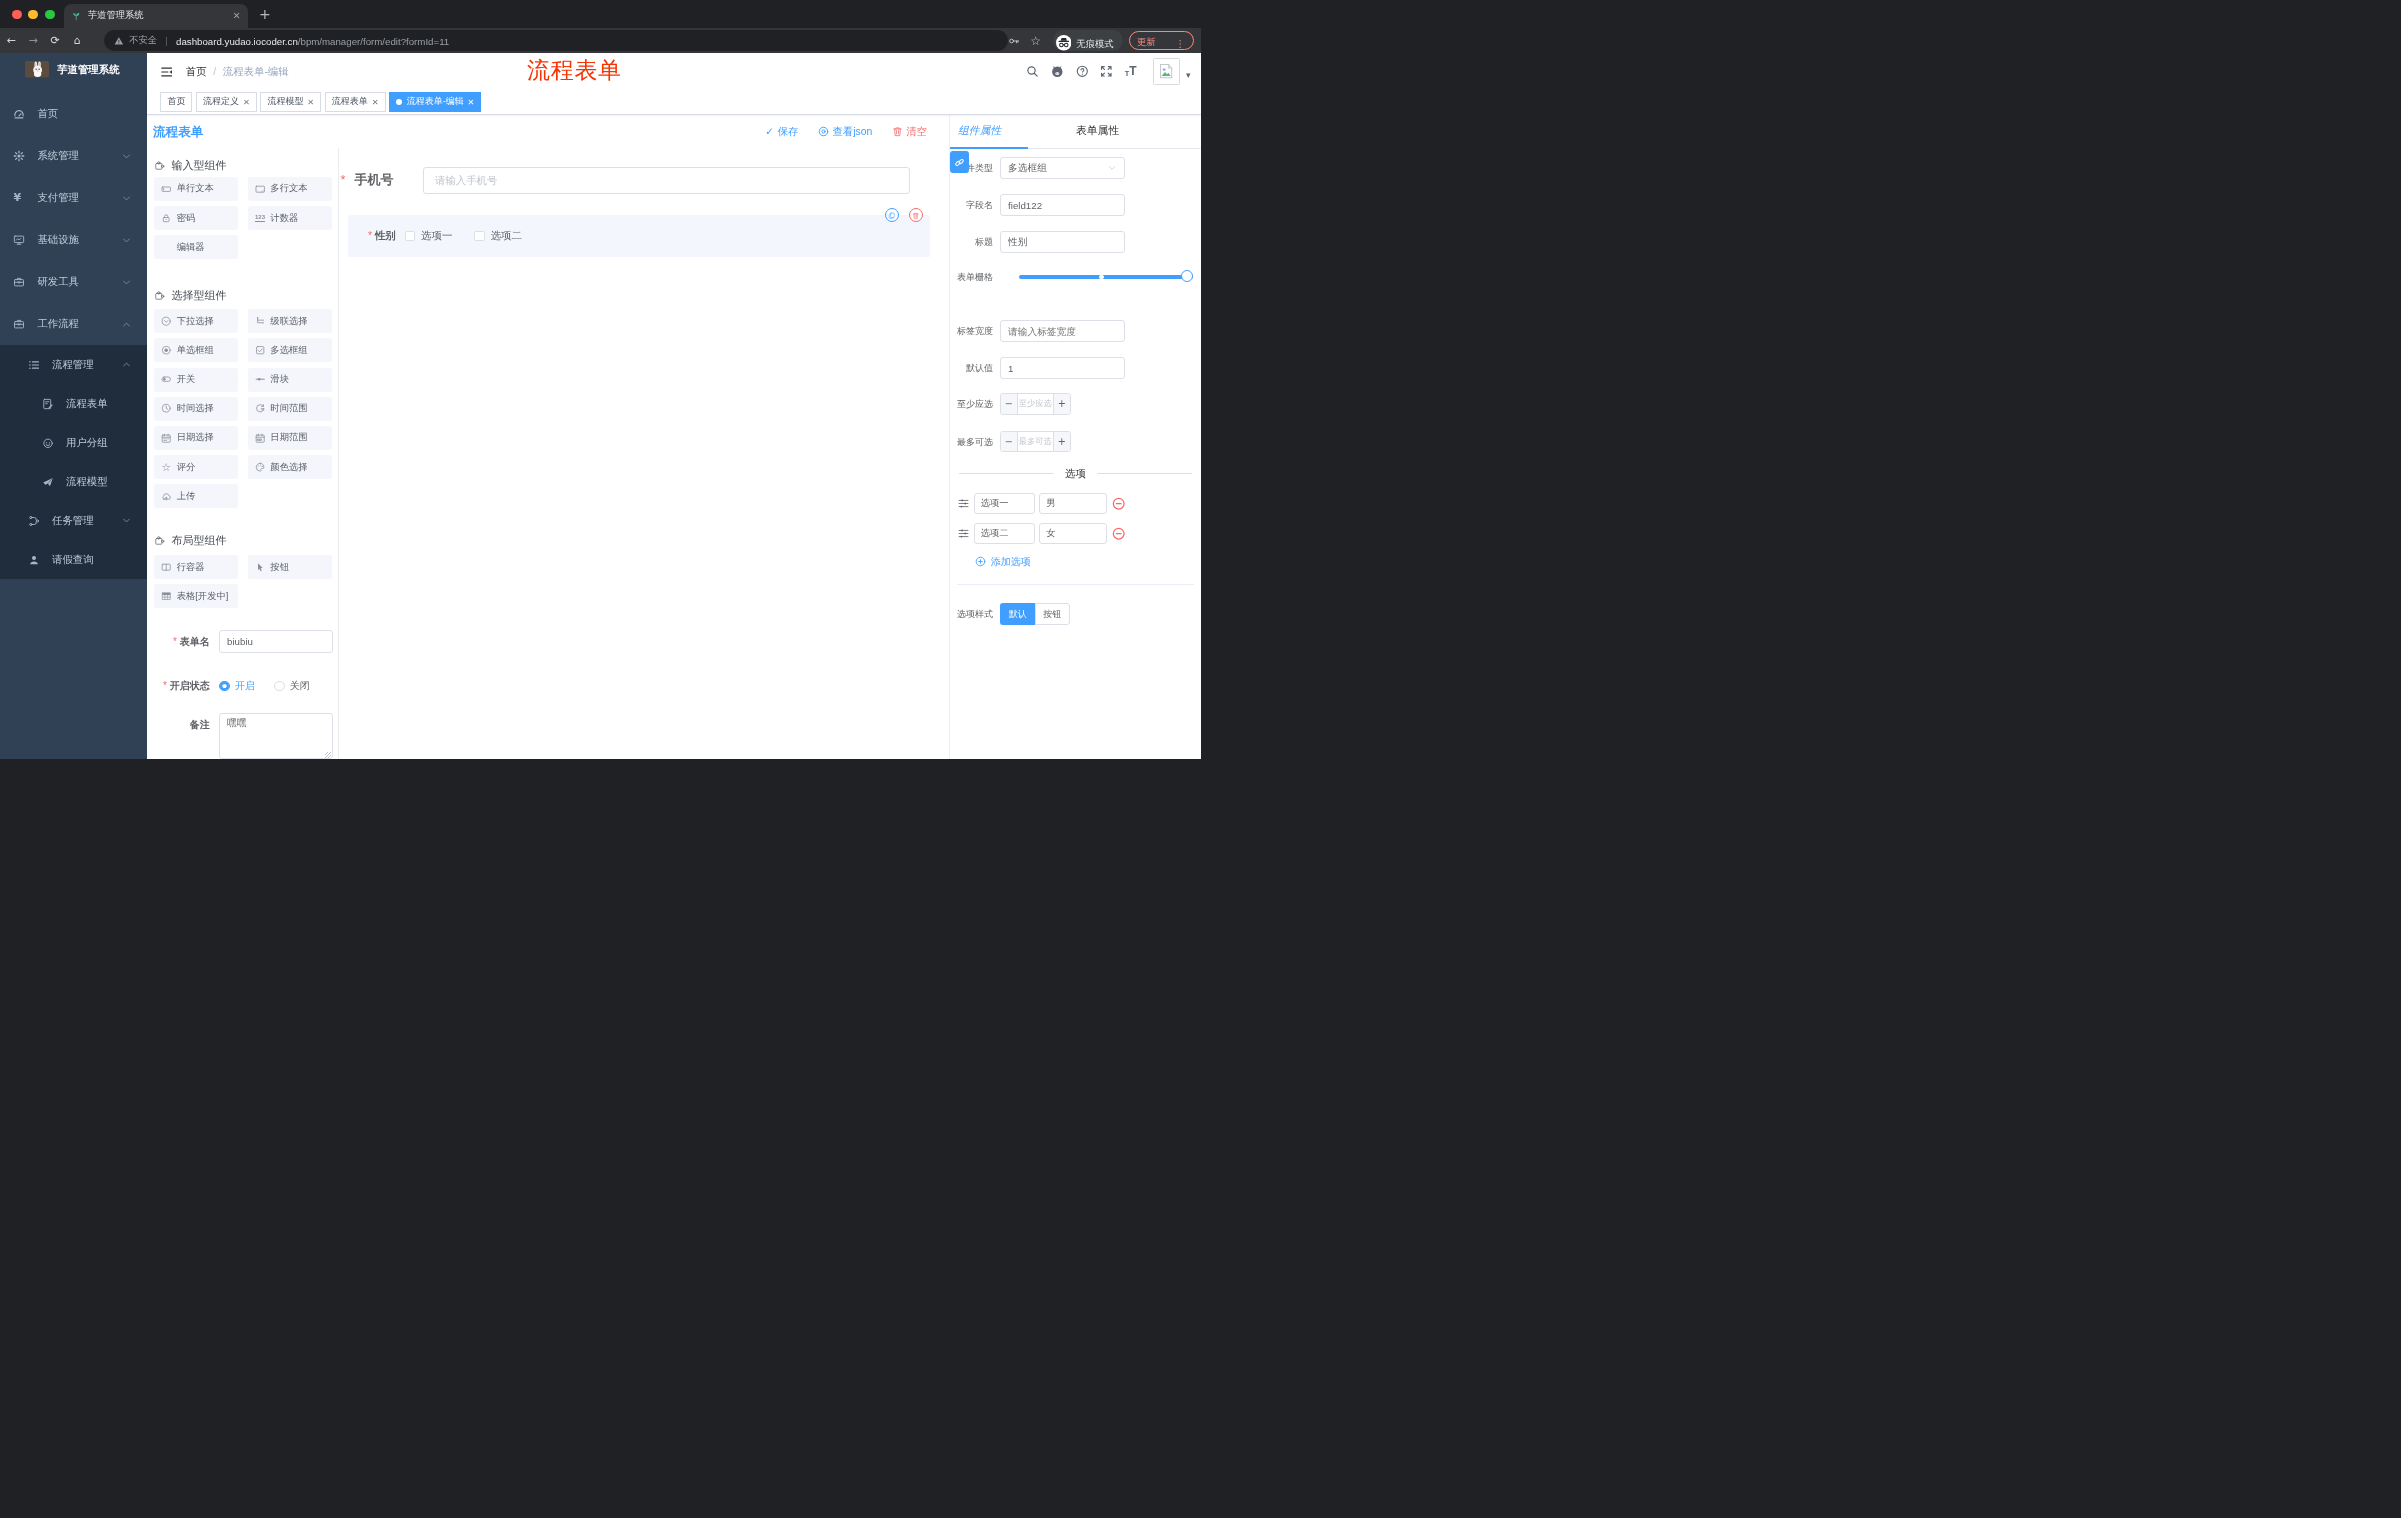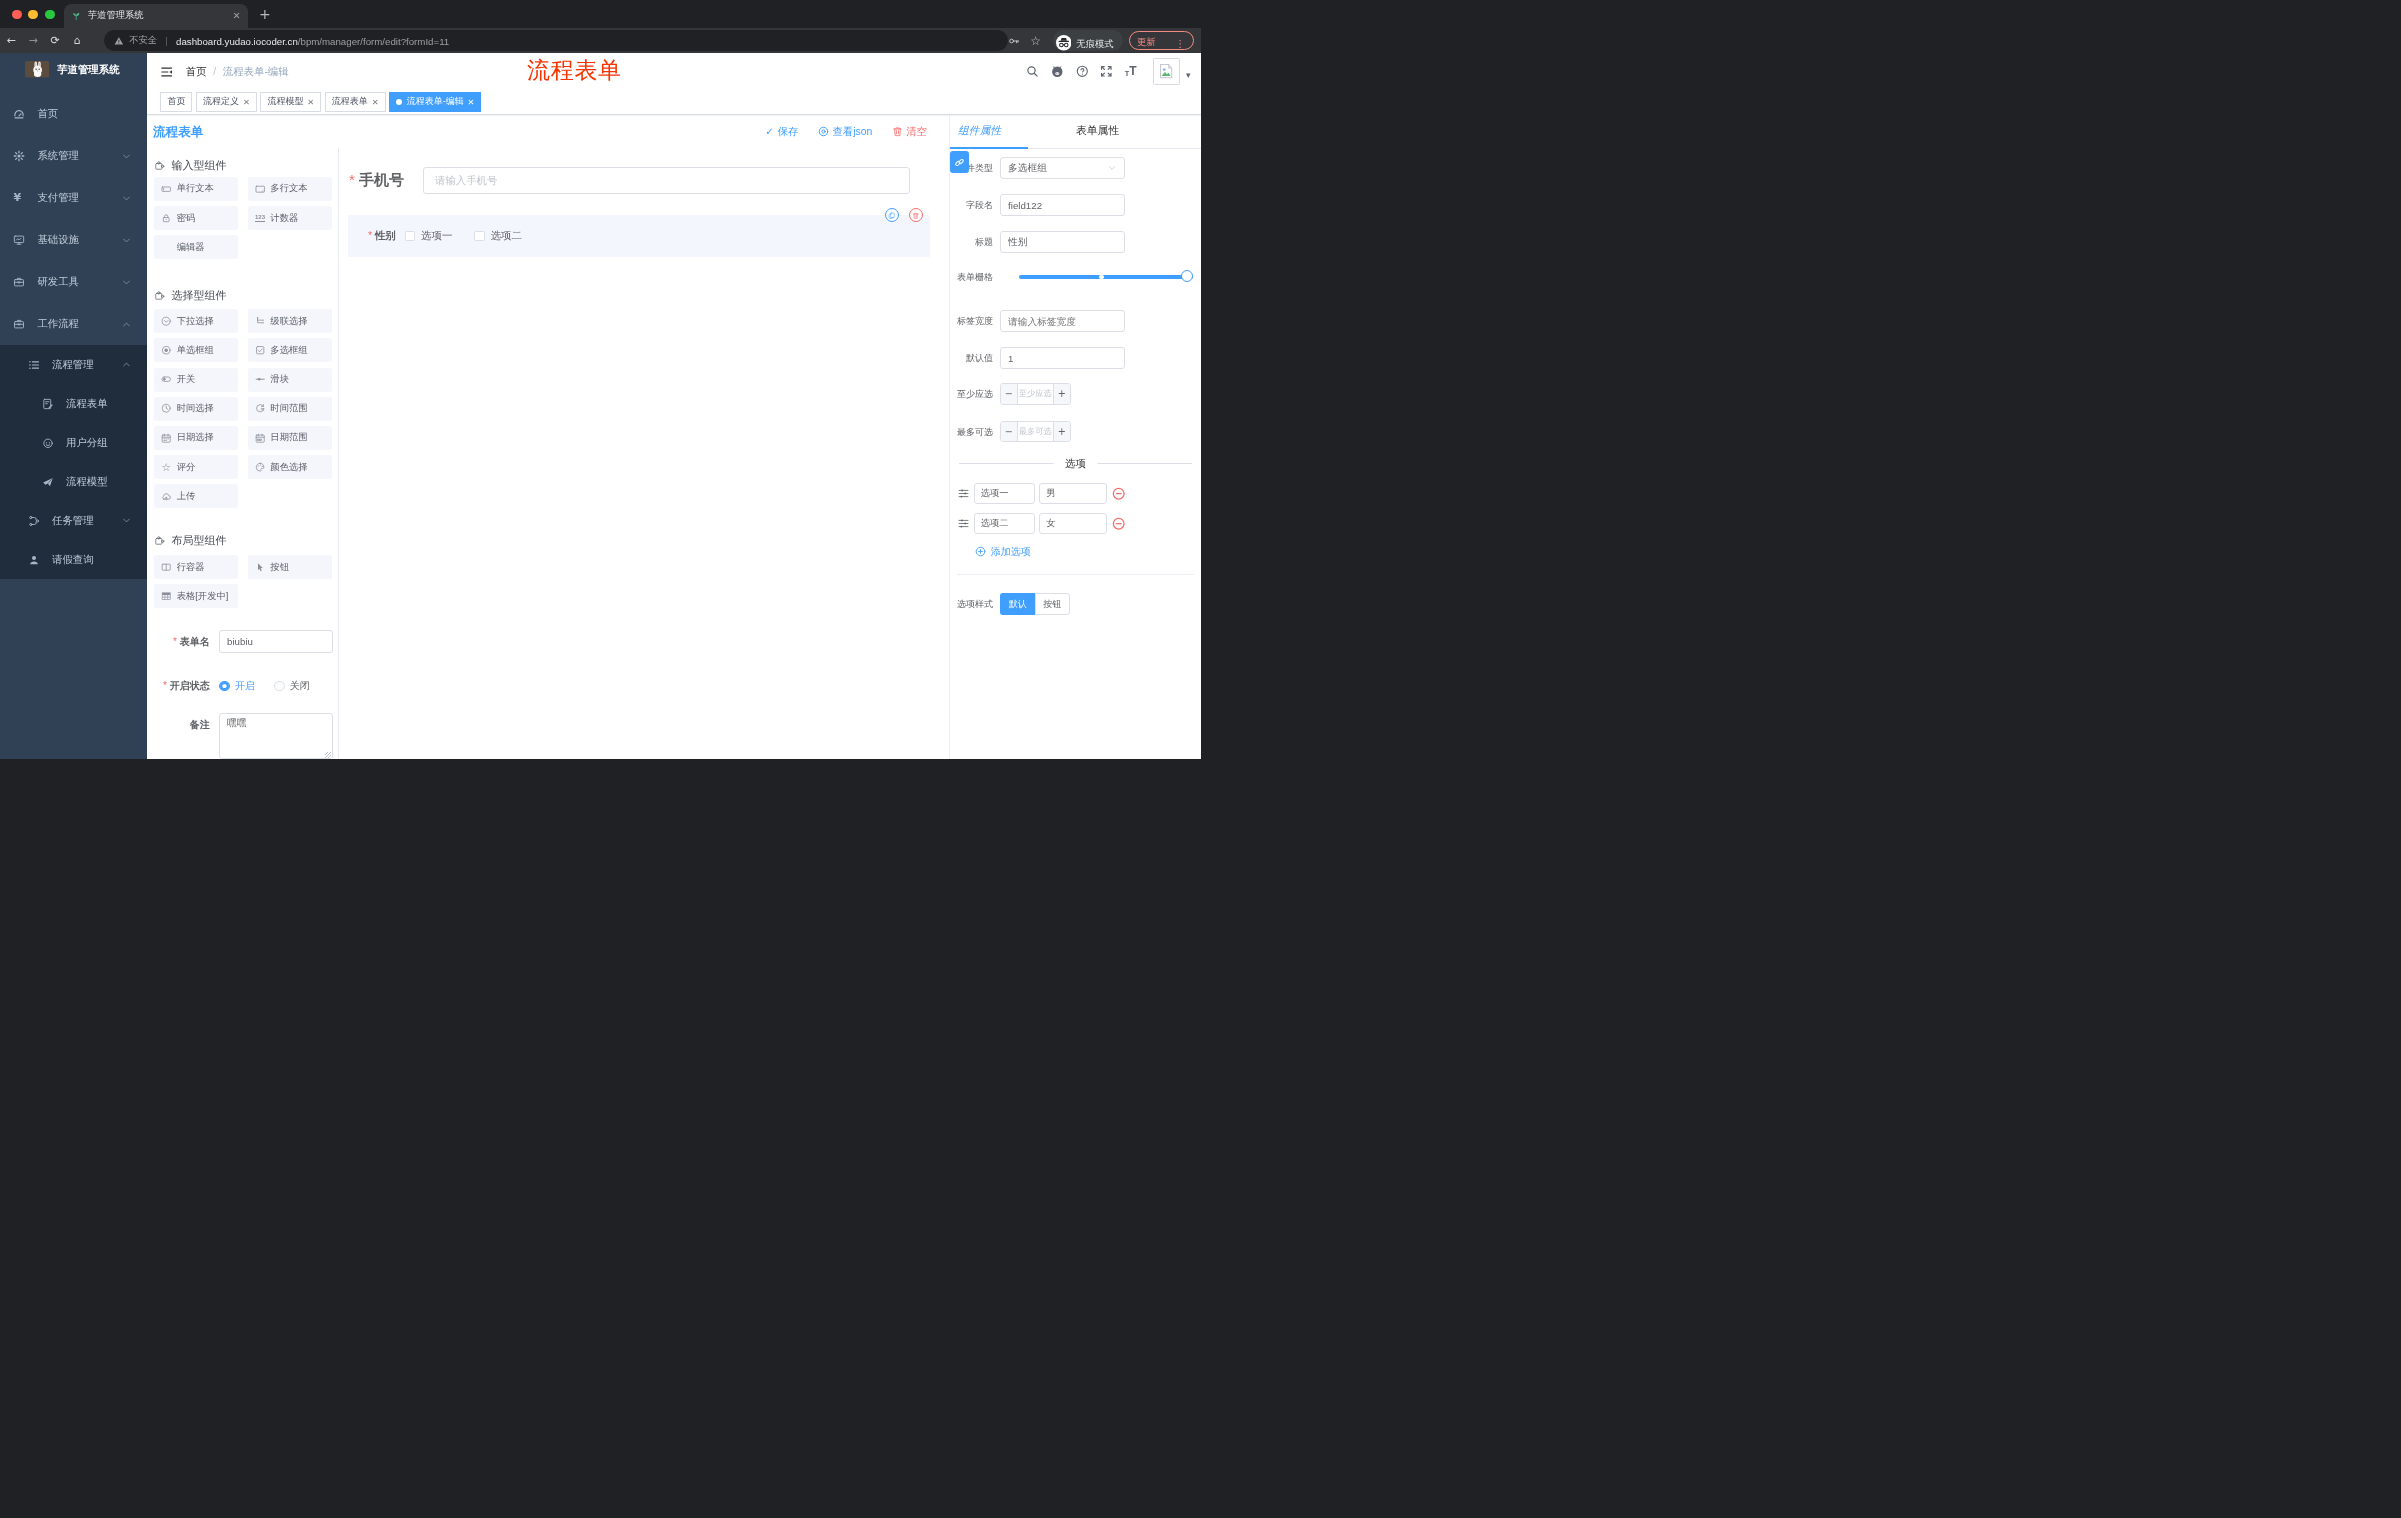--- a/index.html
+++ b/index.html
@@ -113,21 +113,21 @@
   .rdot { width:10.4px; height:10.4px; border-radius:50%; border:0.7px solid #dcdfe6; background:#fff; }
   .radio.on .rdot { border-color:#409eff; background:#409eff; box-shadow:inset 0 0 0 2.2px #409eff, inset 0 0 0 5.2px #fff; }
   .radio.on .rdot { background:#409eff; border-color:#409eff; position:relative; }
   .radio.on .rdot::after { content:""; position:absolute; left:3px; top:3px; width:3px; height:3px; border-radius:50%; background:#fff; }
   .radio .rl { font-size:10px; color:#606266; }
   .radio.on .rl { color:#409eff; }
 
   
   .canvas { flex:1; padding-top:18.6px; position:relative; min-width:0; }
   .ph-row { display:flex; align-items:center; }
-  .ph-lab { width:84px; padding-right:9px; text-align:center; font-size:15px; font-weight:bold; color:#606266; flex:none; }
+  .ph-lab { width:84px; padding-right:9px; text-align:left; font-size:13px; font-weight:bold; color:#606266; flex:none;font-family:Liberation Mono, monospace; }
   .ph-input { width:487px; height:27px; border:0.7px solid #dcdfe6; border-radius:3px; padding:0 11px;
     font-size:10.4px; color:#606266; font-family:inherit; }
   .ph-input::placeholder, .tinput::placeholder, .tarea::placeholder { color:#c0c4cc; }
   .gwidget { margin:21.5px 0 0 9px; width:582px; height:42px; background:#f4f6fd; border-radius:1.5px; position:relative; }
   .g-row { display:flex; align-items:center; padding:14px 0 0 20px; }
   .g-lab { font-size:10.4px; font-weight:bold; color:#606266; margin-right:9px; }
   .gcb { display:flex; align-items:center; gap:6px; margin-right:22px; }
   .cbbox { width:10.4px; height:10.4px; border:0.7px solid #dcdfe6; border-radius:1.5px; background:#fff; }
   .gcb span { font-size:10.4px; color:#606266; }
   .wact { position:absolute; top:-6.7px; width:14px; height:14px; border-radius:50%; background:#fff;
@@ -863,21 +863,21 @@
             <input class="pinput pctl" value="性别" style="">
           </div>
           <div class="prow" style="margin-top:15px">
             <span class="plab">表单栅格</span>
             <div class="slider">
               <span class="track"></span>
               <span class="mark"></span>
               <span class="hndl"></span>
             </div>
           </div>
-          <div class="prow" style="margin-top:24px">
+          <div class="prow" style="margin-top:34px">
             <span class="plab">标签宽度</span>
             <input class="pinput pctl" placeholder="请输入标签宽度" style="">
           </div>
           <div class="prow" style="margin-top:15px">
             <span class="plab">默认值</span>
             <input class="pinput pctl" value="1" style="">
           </div>
           <div class="prow" style="margin-top:14px">
             <span class="plab">至少应选</span>
             <div class="stepper pctl">

